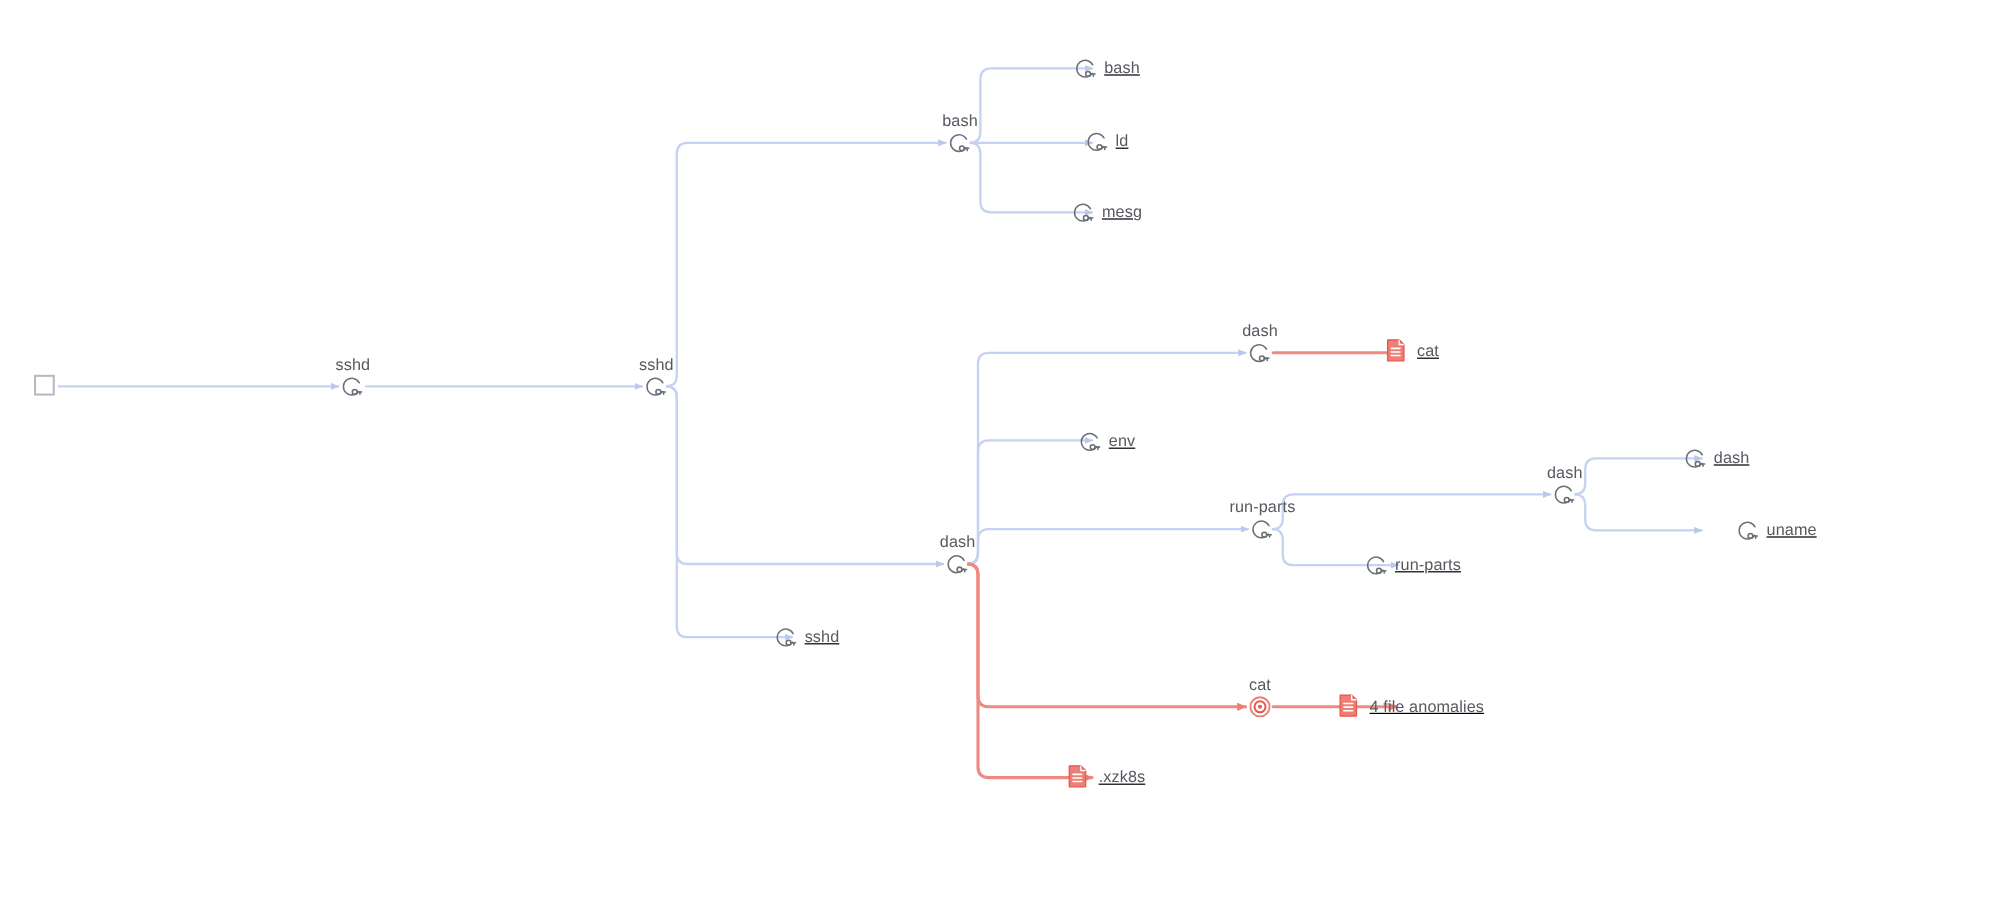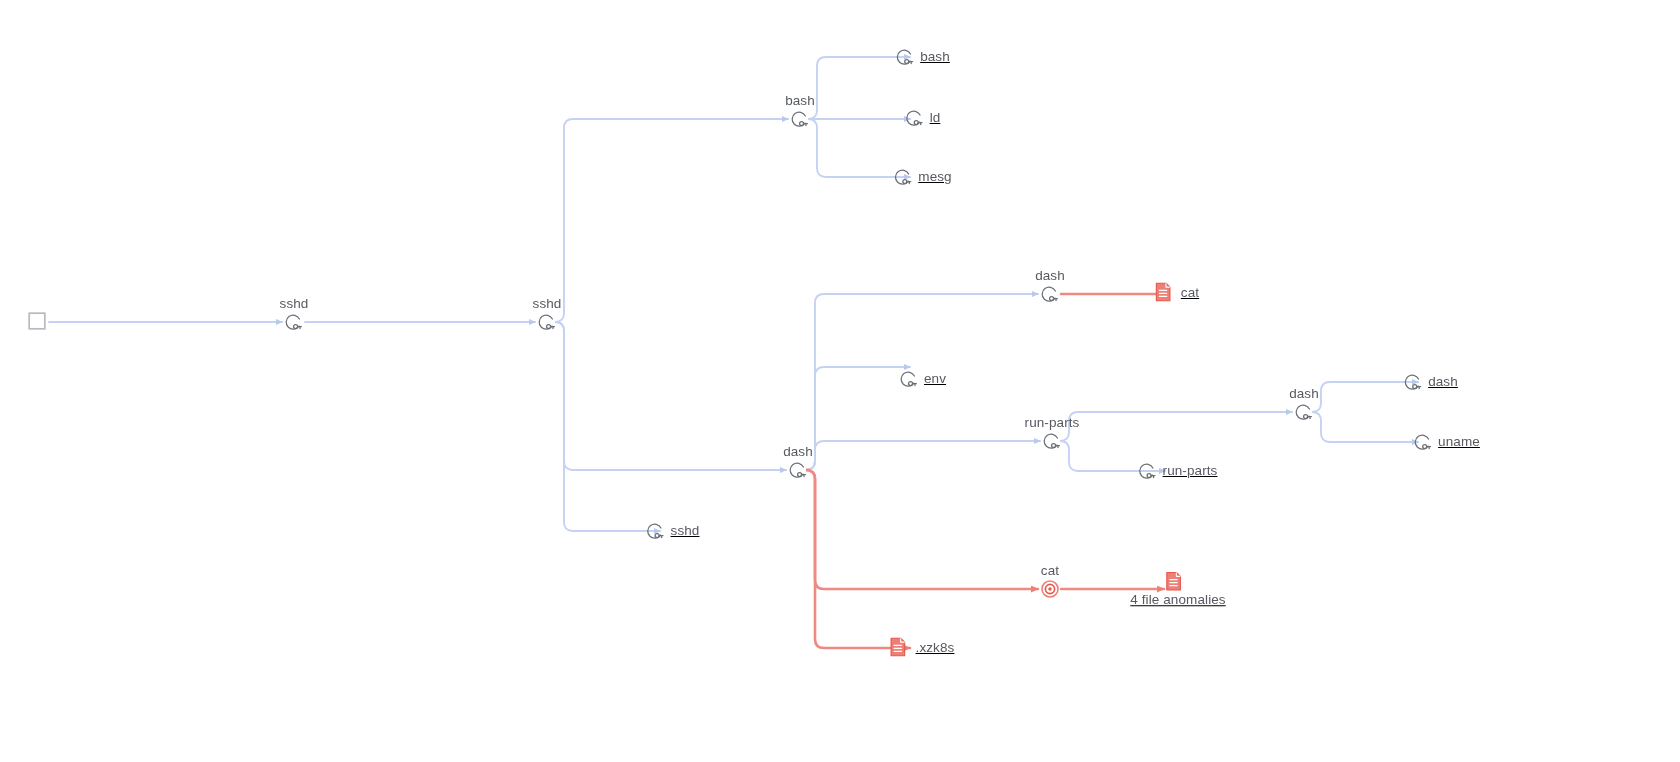--- a/index.html
+++ b/index.html
@@ -210,21 +210,21 @@
             <path d="M11.1 1.2 v3.9 h4.0" fill="none" stroke="#ffffff" stroke-width="1.1" stroke-linejoin="round"></path>
             <g stroke="#ffffff" stroke-width="1.35" stroke-linecap="round">
               <path d="M4.6 8.3 h7.2"></path>
               <path d="M4.6 11.3 h7.2"></path>
               <path d="M4.6 14.3 h7.2"></path>
             </g>
           </svg>
         </span>
         <span class="node-label-right">cat</span>
       </div>
-      <div class="node" style="left: 922px; top: 379px;">
+      <div class="node" style="left: 922px; top: 368px;">
         <span class="glyph-wrap">
           <svg width="22" height="22" viewBox="0 0 22 22">
             <path d="M16.4 8.0 A7 7 0 1 0 16.0 15.1" fill="none" stroke="#6b6f76" stroke-width="1.25" stroke-linecap="round"></path>
             <circle cx="12.6" cy="15.6" r="2.0" fill="none" stroke="#6b6f76" stroke-width="1.3"></circle>
             <path d="M14.6 15.6 L18.4 15.6" stroke="#6b6f76" stroke-width="1.3" stroke-linecap="round"></path>
             <path d="M17.0 15.6 L17.0 17.5" stroke="#6b6f76" stroke-width="1.3" stroke-linecap="round"></path>
           </svg>
         </span>
         <span class="node-label-right">env</span>
       </div>
@@ -265,42 +265,42 @@
         <span class="glyph-wrap">
           <svg width="22" height="22" viewBox="0 0 22 22">
             <path d="M16.4 8.0 A7 7 0 1 0 16.0 15.1" fill="none" stroke="#6b6f76" stroke-width="1.25" stroke-linecap="round"></path>
             <circle cx="12.6" cy="15.6" r="2.0" fill="none" stroke="#6b6f76" stroke-width="1.3"></circle>
             <path d="M14.6 15.6 L18.4 15.6" stroke="#6b6f76" stroke-width="1.3" stroke-linecap="round"></path>
             <path d="M17.0 15.6 L17.0 17.5" stroke="#6b6f76" stroke-width="1.3" stroke-linecap="round"></path>
           </svg>
         </span>
         <span class="node-label-right">dash</span>
       </div>
-      <div class="node" style="left: 1446px; top: 442px; justify-content: flex-end;">
+      <div class="node" style="left: 1480px; top: 442px; justify-content: flex-end;">
         <span class="glyph-wrap">
           <svg width="22" height="22" viewBox="0 0 22 22">
             <path d="M16.4 8.0 A7 7 0 1 0 16.0 15.1" fill="none" stroke="#6b6f76" stroke-width="1.25" stroke-linecap="round"></path>
             <circle cx="12.6" cy="15.6" r="2.0" fill="none" stroke="#6b6f76" stroke-width="1.3"></circle>
             <path d="M14.6 15.6 L18.4 15.6" stroke="#6b6f76" stroke-width="1.3" stroke-linecap="round"></path>
             <path d="M17.0 15.6 L17.0 17.5" stroke="#6b6f76" stroke-width="1.3" stroke-linecap="round"></path>
           </svg>
         </span>
         <span class="node-label-right">uname</span>
       </div>
       <div class="node" style="left: 1050px; top: 589px;">
         <span class="glyph-wrap">
           <svg width="22" height="22" viewBox="0 0 22 22">
             <circle cx="11" cy="11" r="8.0" fill="#ffffff" stroke="#ee7f76" stroke-width="1.6"></circle>
             <circle cx="11" cy="11" r="4.6" fill="none" stroke="#e7574a" stroke-width="1.7"></circle>
             <circle cx="11" cy="11" r="1.7" fill="#e7574a"></circle>
           </svg>
         </span>
         <span class="node-label-top">cat</span>
       </div>
-      <div class="node" style="left: 1176px; top: 589px; flex-direction: column;">
+      <div class="node" style="left: 1176px; top: 589px;">
         <span class="glyph-wrap">
           <svg width="18" height="20" viewBox="0 0 18 20">
             <path d="M1.5 1.2 h9.6 l4.0 3.9 v13.6 h-13.6 z" fill="#ee7f76" stroke="#e7574a" stroke-width="1.1" stroke-linejoin="round"></path>
             <path d="M11.1 1.2 v3.9 h4.0" fill="none" stroke="#ffffff" stroke-width="1.1" stroke-linejoin="round"></path>
             <g stroke="#ffffff" stroke-width="1.35" stroke-linecap="round">
               <path d="M4.6 8.3 h7.2"></path>
               <path d="M4.6 11.3 h7.2"></path>
               <path d="M4.6 14.3 h7.2"></path>
             </g>
           </svg>

